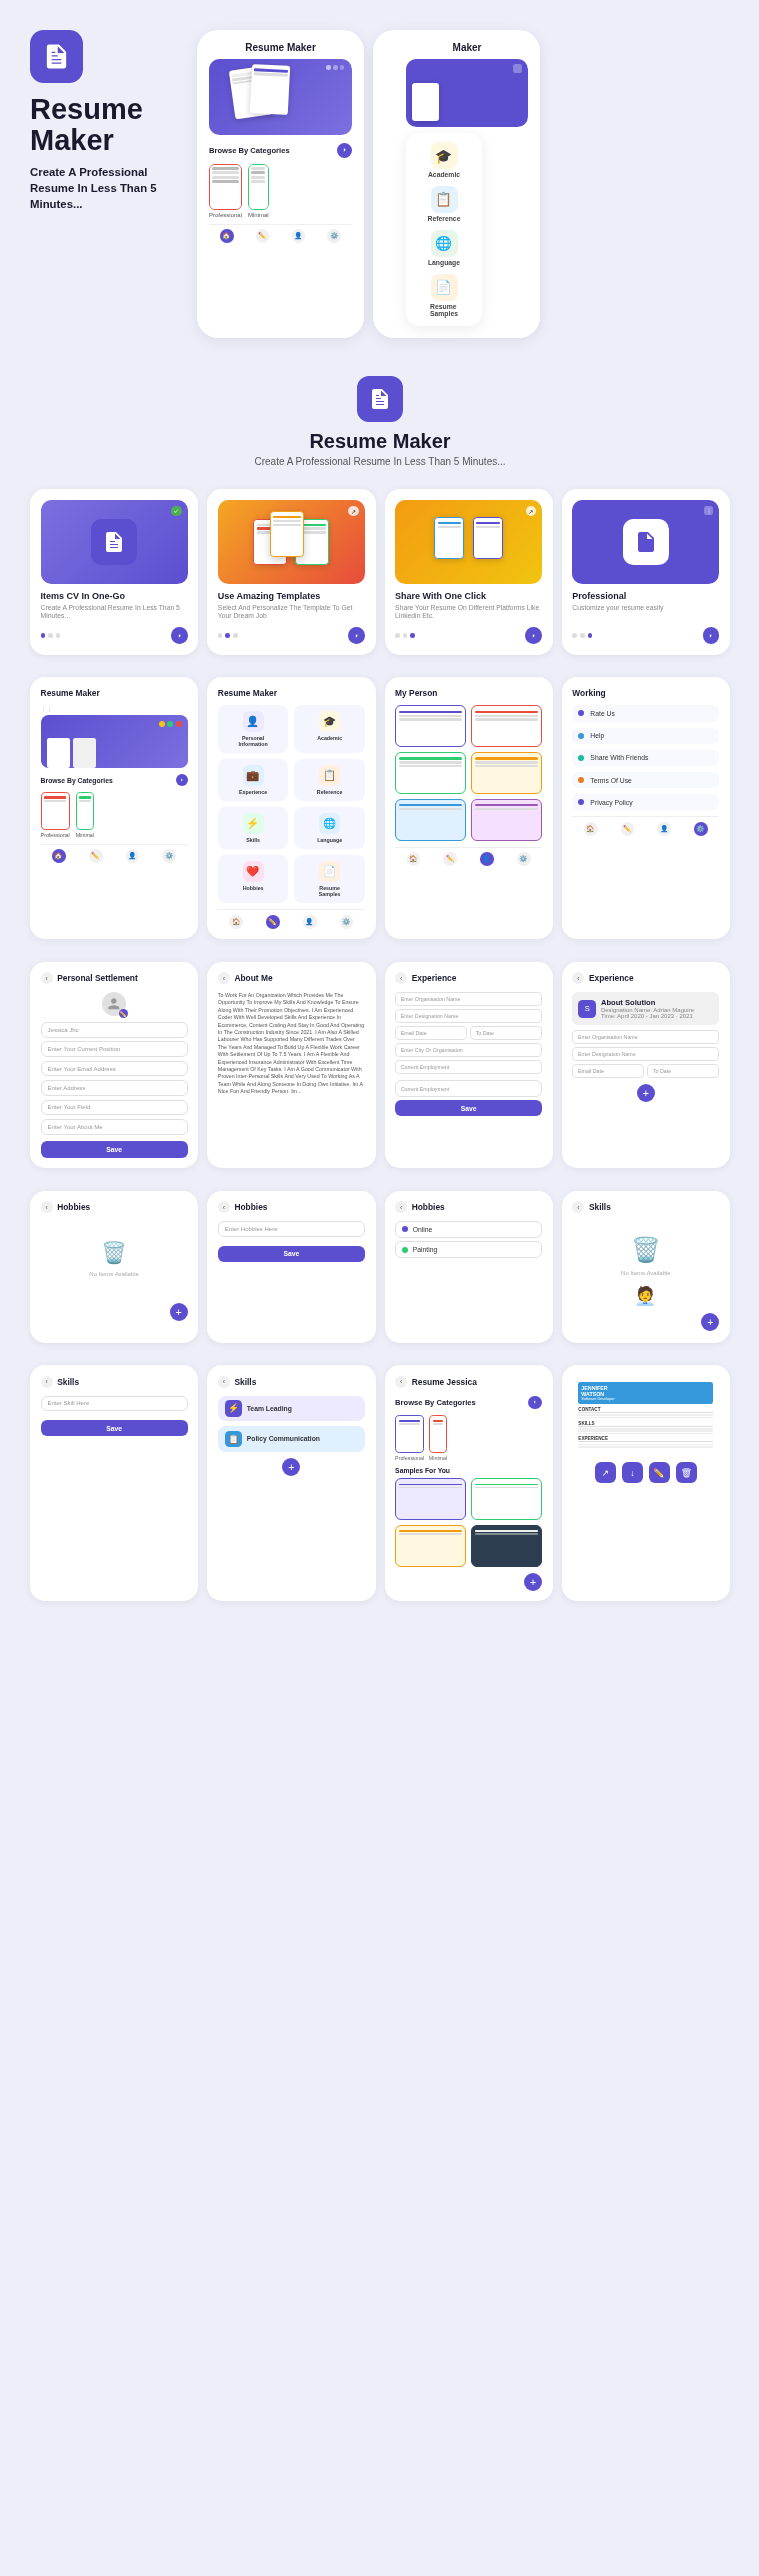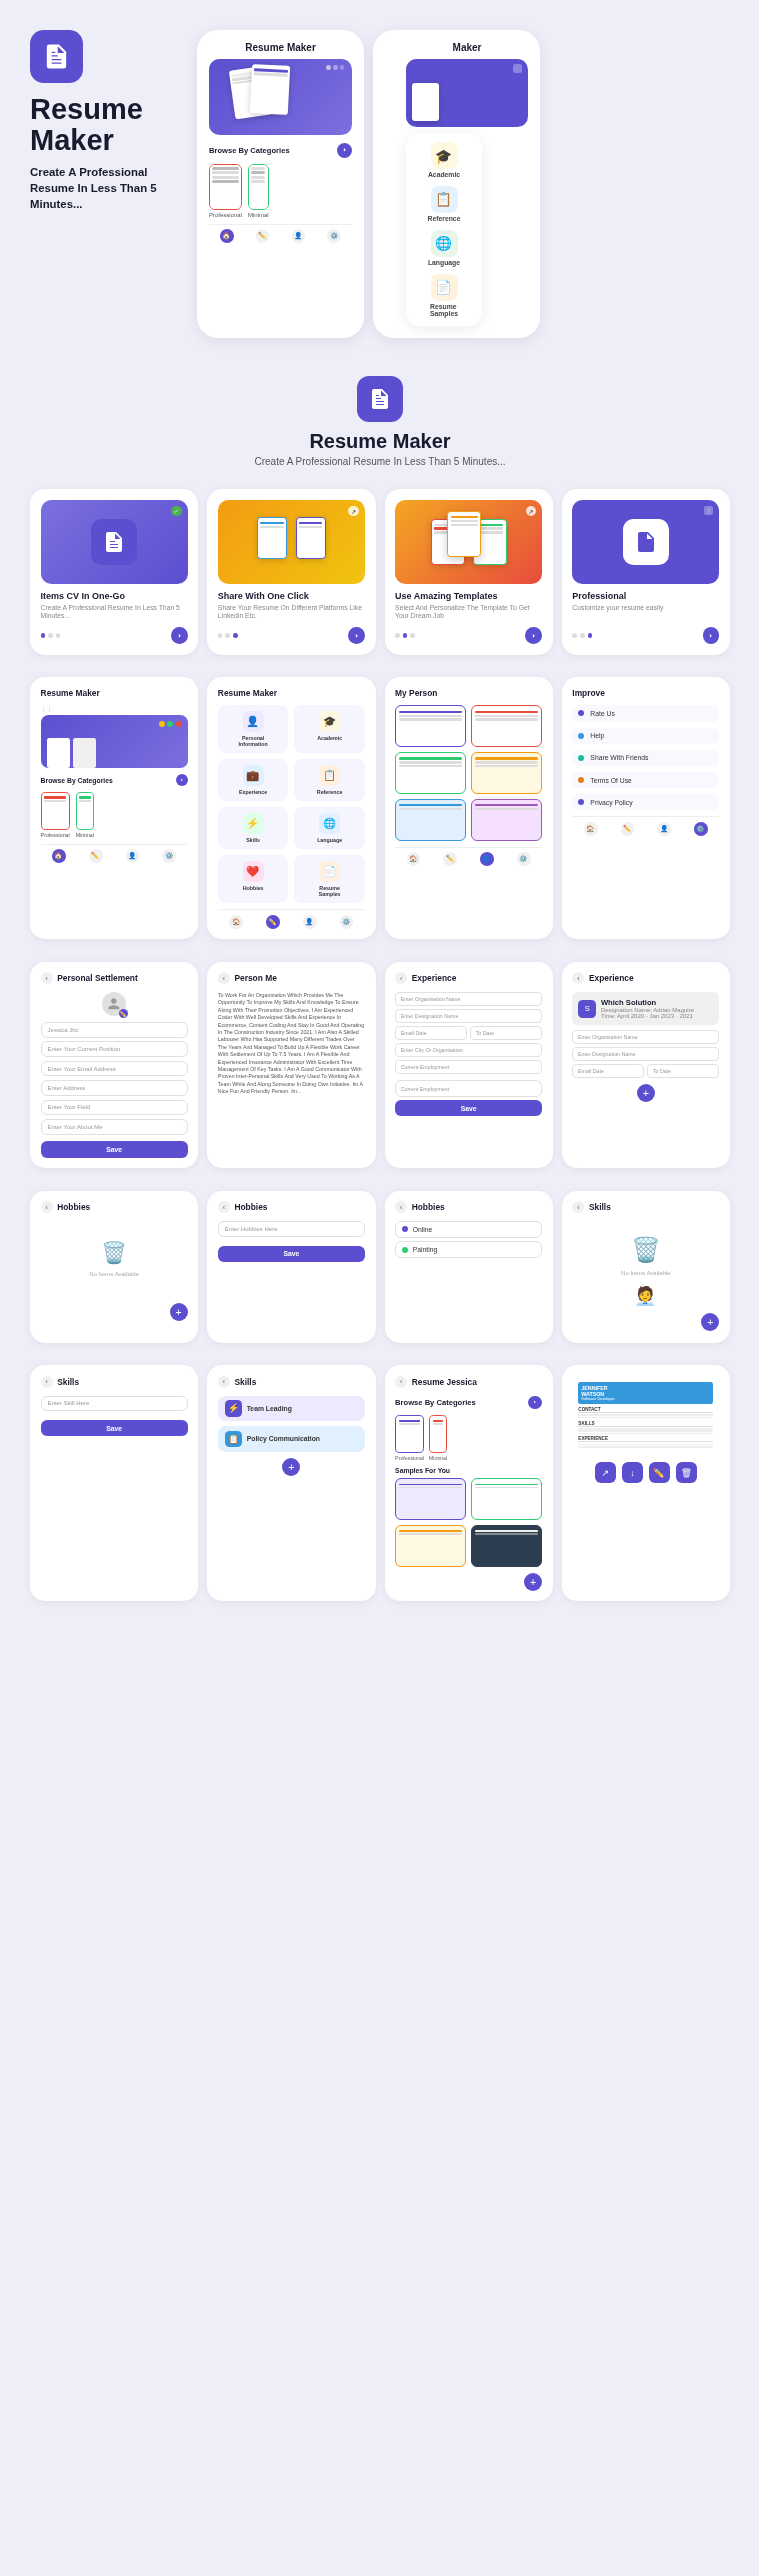--- a/index.html
+++ b/index.html
@@ -578,20 +578,58 @@
       </div>
       <div class="fc-arrow">
         <svg width="7.6" height="7.6" viewBox="0 0 24 24" fill="white">
             <path d="M9 18l6-6-6-6"></path>
           </svg>
       </div>
     </div>
   </div>
 
   <div class="feature-card">
+    <div class="feature-card-img multicolor" style="background: linear-gradient(135deg, #f5a623, #e74c3c); position:relative; padding:7.6px;">
+
+      <div style="position:relative; width:76px; height:61px; margin:0 auto;">
+        <div style="position:absolute;left:0px;top:7.6px;width:34px;height:46px;background:white;border-radius:3.8px;border:1.9px solid #e74c3c;box-shadow:0 1.5px 6px rgba(0,0,0,0.15);padding:2.3px;">
+          <div style="height:2.3px;background:#ddd;margin:1.5px 0;border-radius:0.8px;"></div>
+          <div style="height:2.3px;background:#e74c3c;margin:1.5px 0;border-radius:0.8px;"></div>
+          <div style="height:2.3px;background:#ddd;margin:1.5px 0;border-radius:0.8px;"></div>
+        </div>
+        <div style="position:absolute;right:0px;top:7.6px;width:34px;height:46px;background:white;border-radius:3.8px;border:1.9px solid #2ecc71;box-shadow:0 1.5px 6px rgba(0,0,0,0.15);padding:2.3px;">
+          <div style="height:2.3px;background:#2ecc71;margin:1.5px 0;border-radius:0.8px;"></div>
+          <div style="height:2.3px;background:#ddd;margin:1.5px 0;border-radius:0.8px;"></div>
+          <div style="height:2.3px;background:#ddd;margin:1.5px 0;border-radius:0.8px;"></div>
+        </div>
+        <div style="position:absolute;left:16.7px;top:0px;width:34px;height:46px;background:white;border-radius:3.8px;border:1.9px solid #f39c12;box-shadow:0 3px 9px rgba(0,0,0,0.2);padding:2.3px;z-index:2;">
+          <div style="height:2.3px;background:#f39c12;margin:1.5px 0;border-radius:0.8px;"></div>
+          <div style="height:2.3px;background:#ddd;margin:1.5px 0;border-radius:0.8px;"></div>
+          <div style="height:2.3px;background:#ddd;margin:1.5px 0;border-radius:0.8px;"></div>
+        </div>
+      </div>
+      <div style="position:absolute;top:6px;right:6px;width:10.6px;height:10.6px;background:rgba(255,255,255,0.8);border-radius:50%;display:flex;align-items:center;justify-content:center;font-size:6px;">↗</div>
+    </div>
+    <div class="feature-card-title">Use Amazing Templates</div>
+    <div class="feature-card-sub">Select And Personalize The Template To Get Your Dream Job</div>
+    <div class="fc-dots-row">
+      <div class="fc-dots">
+        <div class="fc-dot"></div>
+        <div class="fc-dot a"></div>
+        <div class="fc-dot"></div>
+      </div>
+      <div class="fc-arrow">
+        <svg width="7.6" height="7.6" viewBox="0 0 24 24" fill="white">
+            <path d="M9 18l6-6-6-6"></path>
+          </svg>
+      </div>
+    </div>
+  </div>
+
+  <div class="feature-card">
     <div class="feature-card-img" style="background: linear-gradient(135deg, #f39c12, #f1c40f); position:relative; padding:7.6px;">
       <div style="position:relative; width:76px; height:61px; margin:0 auto;">
         <div style="position:absolute;left:3.8px;top:6px;width:30px;height:42px;background:white;border-radius:3.8px;border:1.9px solid #3498db;box-shadow:0 1.5px 6px rgba(0,0,0,0.15);padding:2.3px;">
           <div style="height:2.3px;background:#3498db;margin:1.5px 0;border-radius:0.8px;"></div>
           <div style="height:2.3px;background:#ddd;margin:1.5px 0;border-radius:0.8px;"></div>
         </div>
         <div style="position:absolute;right:3.8px;top:6px;width:30px;height:42px;background:white;border-radius:3.8px;border:1.9px solid #5b4fcf;box-shadow:0 1.5px 6px rgba(0,0,0,0.15);padding:2.3px;z-index:2;">
           <div style="height:2.3px;background:#5b4fcf;margin:1.5px 0;border-radius:0.8px;"></div>
           <div style="height:2.3px;background:#ddd;margin:1.5px 0;border-radius:0.8px;"></div>
         </div>
@@ -607,58 +645,20 @@
         <div class="fc-dot a"></div>
       </div>
       <div class="fc-arrow">
         <svg width="7.6" height="7.6" viewBox="0 0 24 24" fill="white">
             <path d="M9 18l6-6-6-6"></path>
           </svg>
       </div>
     </div>
   </div>
 
-  <div class="feature-card">
-    <div class="feature-card-img multicolor" style="background: linear-gradient(135deg, #f5a623, #e74c3c); position:relative; padding:7.6px;">
-
-      <div style="position:relative; width:76px; height:61px; margin:0 auto;">
-        <div style="position:absolute;left:0px;top:7.6px;width:34px;height:46px;background:white;border-radius:3.8px;border:1.9px solid #e74c3c;box-shadow:0 1.5px 6px rgba(0,0,0,0.15);padding:2.3px;">
-          <div style="height:2.3px;background:#ddd;margin:1.5px 0;border-radius:0.8px;"></div>
-          <div style="height:2.3px;background:#e74c3c;margin:1.5px 0;border-radius:0.8px;"></div>
-          <div style="height:2.3px;background:#ddd;margin:1.5px 0;border-radius:0.8px;"></div>
-        </div>
-        <div style="position:absolute;right:0px;top:7.6px;width:34px;height:46px;background:white;border-radius:3.8px;border:1.9px solid #2ecc71;box-shadow:0 1.5px 6px rgba(0,0,0,0.15);padding:2.3px;">
-          <div style="height:2.3px;background:#2ecc71;margin:1.5px 0;border-radius:0.8px;"></div>
-          <div style="height:2.3px;background:#ddd;margin:1.5px 0;border-radius:0.8px;"></div>
-          <div style="height:2.3px;background:#ddd;margin:1.5px 0;border-radius:0.8px;"></div>
-        </div>
-        <div style="position:absolute;left:16.7px;top:0px;width:34px;height:46px;background:white;border-radius:3.8px;border:1.9px solid #f39c12;box-shadow:0 3px 9px rgba(0,0,0,0.2);padding:2.3px;z-index:2;">
-          <div style="height:2.3px;background:#f39c12;margin:1.5px 0;border-radius:0.8px;"></div>
-          <div style="height:2.3px;background:#ddd;margin:1.5px 0;border-radius:0.8px;"></div>
-          <div style="height:2.3px;background:#ddd;margin:1.5px 0;border-radius:0.8px;"></div>
-        </div>
-      </div>
-      <div style="position:absolute;top:6px;right:6px;width:10.6px;height:10.6px;background:rgba(255,255,255,0.8);border-radius:50%;display:flex;align-items:center;justify-content:center;font-size:6px;">↗</div>
-    </div>
-    <div class="feature-card-title">Use Amazing Templates</div>
-    <div class="feature-card-sub">Select And Personalize The Template To Get Your Dream Job</div>
-    <div class="fc-dots-row">
-      <div class="fc-dots">
-        <div class="fc-dot"></div>
-        <div class="fc-dot a"></div>
-        <div class="fc-dot"></div>
-      </div>
-      <div class="fc-arrow">
-        <svg width="7.6" height="7.6" viewBox="0 0 24 24" fill="white">
-            <path d="M9 18l6-6-6-6"></path>
-          </svg>
-      </div>
-    </div>
-  </div>
-
   <div class="feature-card" style="min-height:152px;background:white;">
     <div style="background:#5b4fcf;border-radius:10.6px;height:84px;margin-bottom:7.6px;position:relative;display:flex;align-items:center;justify-content:center;">
       <div style="width:46px;height:46px;background:white;border-radius:10.6px;display:flex;align-items:center;justify-content:center;">
         <svg width="24" height="24" viewBox="0 0 24 24" fill="#5b4fcf">
             <path d="M14 2H6a2 2 0 0 0-2 2v16a2 2 0 0 0 2 2h12a2 2 0 0 0 2-2V8l-6-6zm-1 1.5L18.5 9H13V3.5z"></path>
           </svg>
       </div>
       <div style="position:absolute;top:6px;right:6px;width:9px;height:9px;background:rgba(255,255,255,0.3);border-radius:2.3px;display:flex;align-items:center;justify-content:center;font-size:6px;color:white;">⋮</div>
     </div>
     <div class="feature-card-title">Professional</div>
@@ -807,21 +807,21 @@
     </div>
     <div class="screen-nav">
       <div class="screen-nav-dot" style="font-size:6.8px;">🏠</div>
       <div class="screen-nav-dot" style="font-size:6.8px;">✏️</div>
       <div class="screen-nav-dot active" style="font-size:6.8px;">👤</div>
       <div class="screen-nav-dot" style="font-size:6.8px;">⚙️</div>
     </div>
   </div>
 
   <div class="screen-card">
-    <div class="screen-title">Improve</div>
+    <div class="screen-title">Working</div>
     <div class="settings-list">
       <div class="settings-item">
         <div class="settings-dot purple"></div>
         <span class="settings-label">Rate Us</span>
       </div>
       <div class="settings-item">
         <div class="settings-dot blue"></div>
         <span class="settings-label">Help</span>
       </div>
       <div class="settings-item">
@@ -863,21 +863,21 @@
     <div class="form-field">Enter Your Email Address</div>
     <div class="form-field">Enter Address</div>
     <div class="form-field">Enter Your Field</div>
     <div class="form-field">Enter Your About Me</div>
     <button class="form-save-btn">Save</button>
   </div>
 
   <div class="form-card">
     <div class="form-back-row">
       <div class="back-arrow">‹</div>
-      <span class="form-section-title">Person Me</span>
+      <span class="form-section-title">About Me</span>
     </div>
     <p class="about-text">To Work For An Organization Which Provides Me The Opportunity To Improve My Skills And Knowledge To Ensure Along With Their Promotion Objectives.
 
 I Am Experienced Coder With Well Developed Skills And Experience In Ecommerce, Content Coding And Stay In Good And Operating In The Construction Industry Since 2021.
 
 I Am Also A Skilled Labourer Who Has Supported Many Different Trades Over The Years And Managed To Build Up A Flexible Work Career With Settlement Of Up To 7.5 Years.
 
 I Am A Flexible And Experienced Insurance Administrator With Excellent Time Management Of Key Tasks.
 
 I Am A Good Communicator With Proven Inter-Personal Skills And Very Used To Working As A Team While And Along Someone In Doing Own Initiative.
@@ -906,21 +906,21 @@
 
   <div class="form-card">
     <div class="form-back-row">
       <div class="back-arrow">‹</div>
       <span class="form-section-title">Experience</span>
     </div>
     <div class="exp-company-filled">
       <div style="display:flex;align-items:center;gap:4.6px;">
         <div style="width:18px;height:18px;background:#5b4fcf;border-radius:4.6px;display:flex;align-items:center;justify-content:center;font-size:7.6px;color:white;">S</div>
         <div>
-          <div class="exp-company-name">Which Solution</div>
+          <div class="exp-company-name">About Solution</div>
           <div class="exp-company-sub">
             Designation Name: <span>Adrian Maguire</span>
           </div>
           <div class="exp-company-sub">
             Time: <span>April 2020 - Jan 2023</span> · <span>2021</span>
           </div>
         </div>
       </div>
     </div>
     <div class="exp-field">Enter Organisation Name</div>

